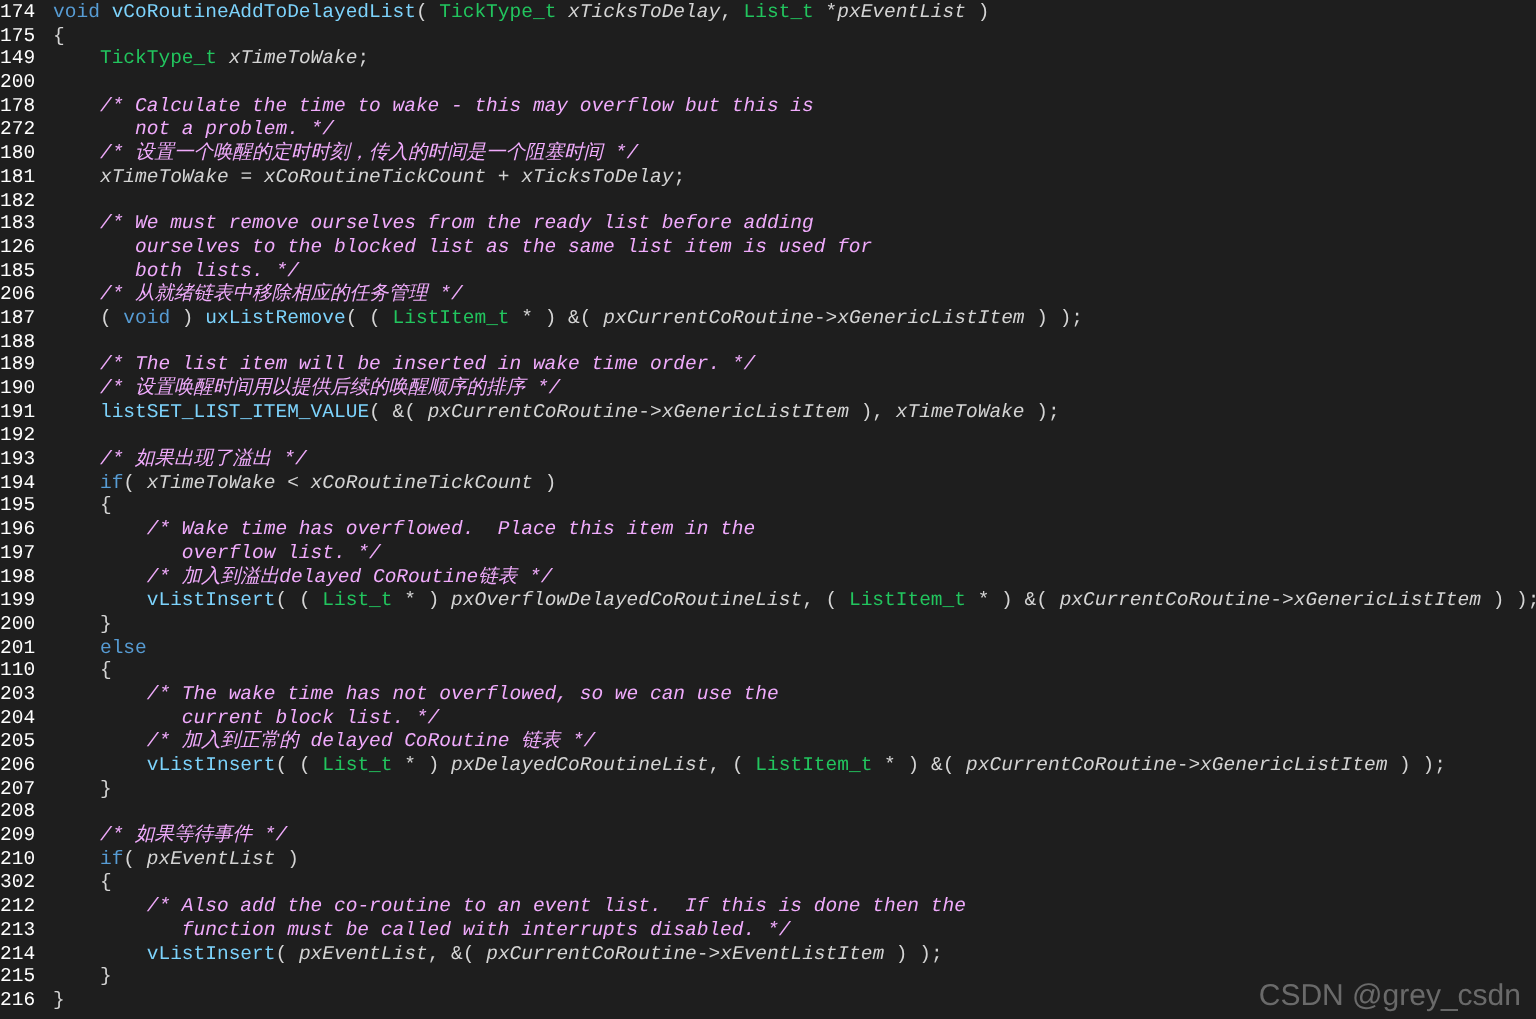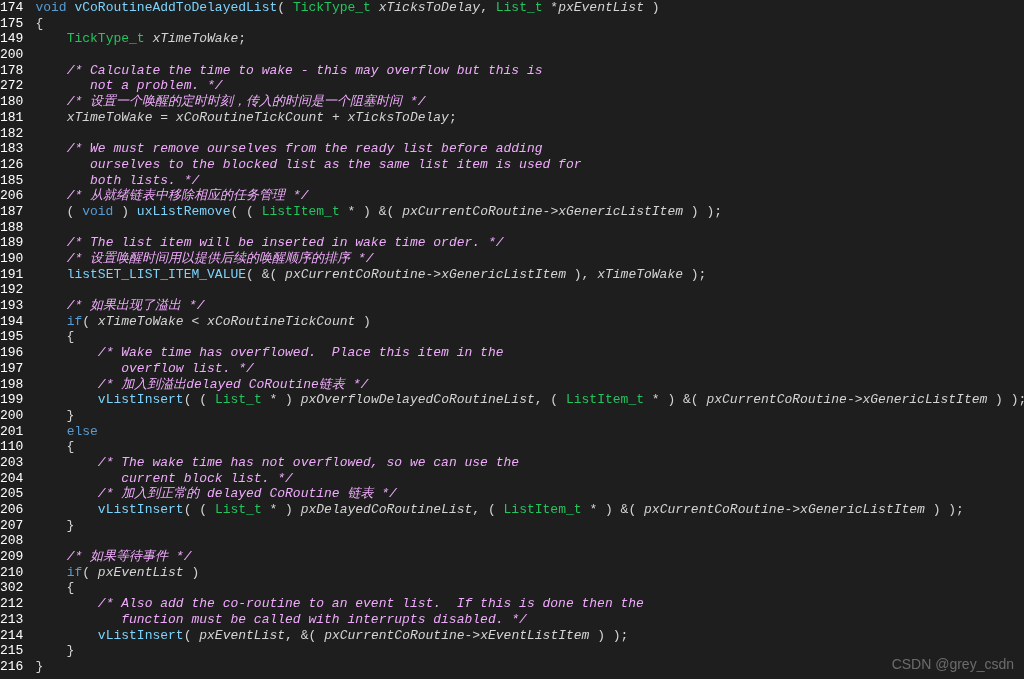--- a/index.html
+++ b/index.html
@@ -38,21 +38,21 @@
   .fn   { color: #7dd3fc; }                      
   .op   { color: #d4d4d4; }
   .cmt  { color: #f0abfc; font-style: italic; }  
   .p    { color: #d4d4d4; }
   .watermark {
     position: absolute;
     right: 10px;
     bottom: 6px;
     color: rgba(200,200,200,0.45);
     font-family: sans-serif;
-    font-size: 14px;
+    font-size: 20px;
     pointer-events: none;
   }
 </style>
 </head>
 <body>
 
 <div class="editor">
   <div class="gutter" id="gutter">
       <div>174</div>
       <div>175</div>

